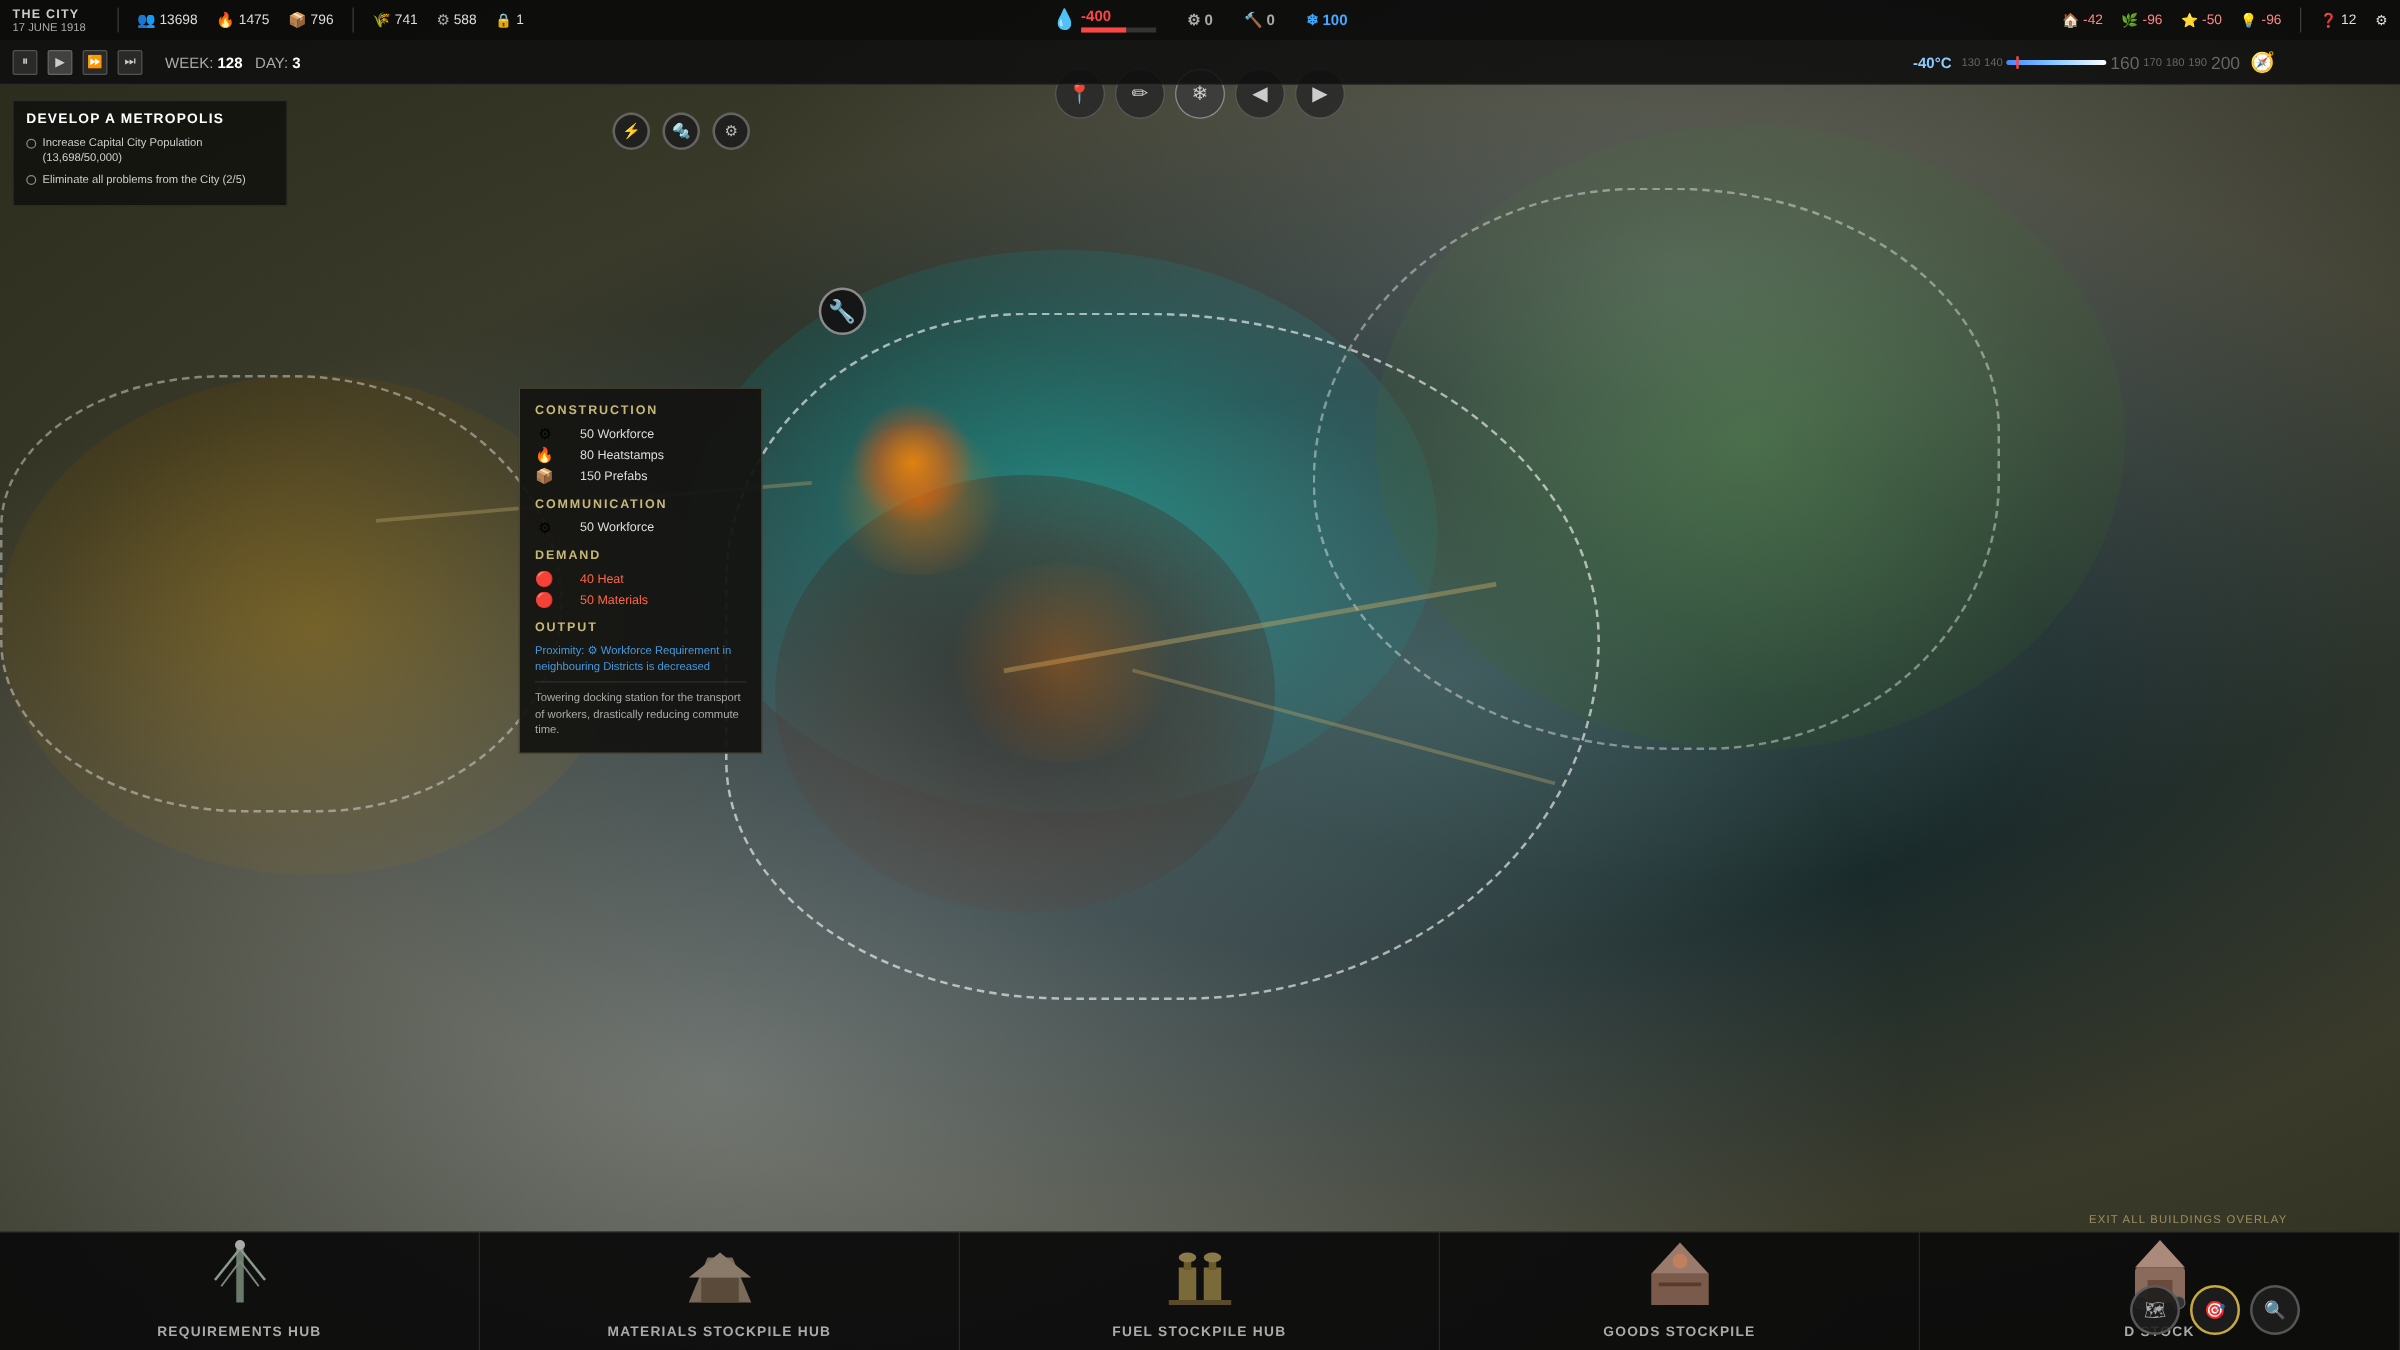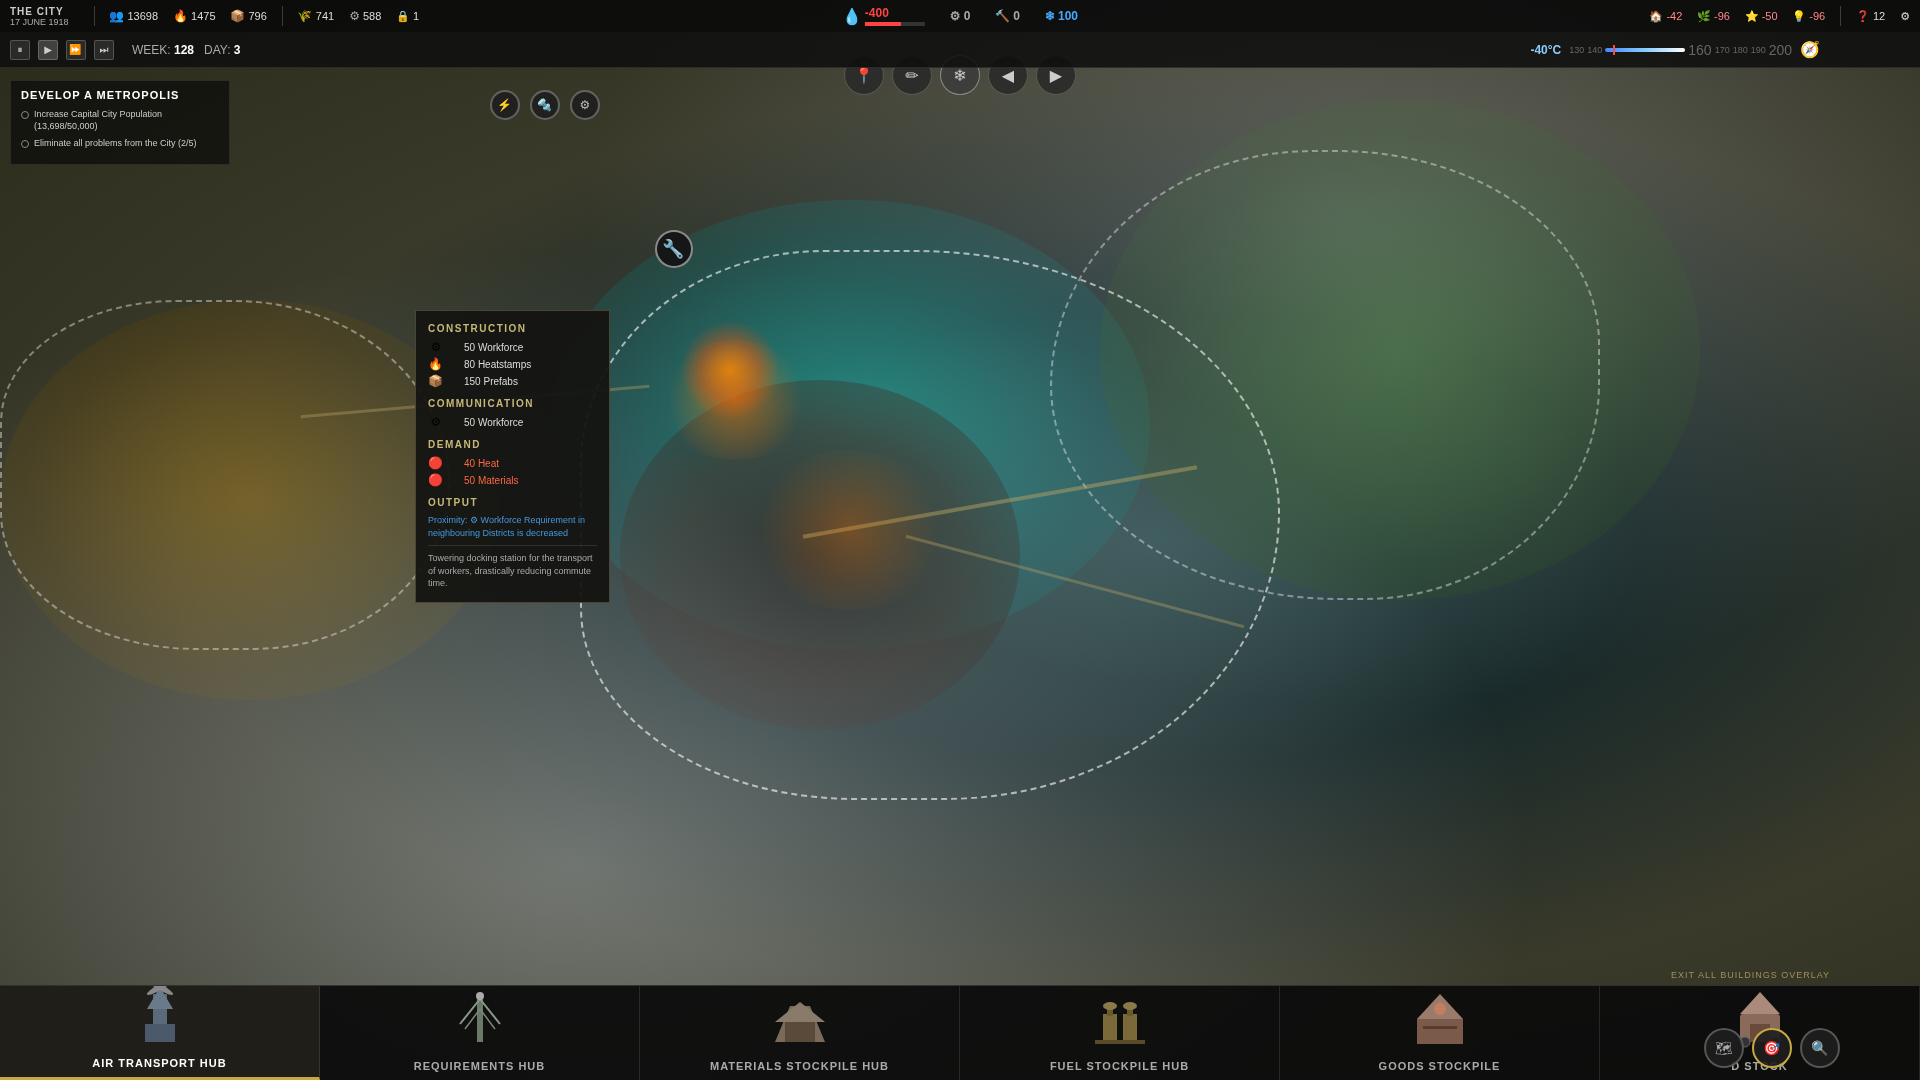--- a/index.html
+++ b/index.html
@@ -739,33 +739,20 @@
   <div class="card-output-text">Proximity: ⚙ Workforce Requirement in neighbouring Districts is decreased</div>
 
   <div class="card-description">Towering docking station for the transport of workers, drastically reducing commute time.</div>
 </div>
 
 <div class="exit-overlay-text" style="position:absolute; bottom:100px; right:90px; font-size:9px; color:rgba(200,180,120,0.7); letter-spacing:1px; z-index:50;">EXIT ALL BUILDINGS OVERLAY</div>
 
 <div id="bottom-bar">
 
 
-  <div class="building-tab active">
-    <div class="building-tab-icon">
-      <svg viewBox="0 0 70 65">
-        <rect x="28" y="10" width="14" height="48" fill="#5a6a7a"></rect>
-        <polygon points="35,3 22,25 48,25" fill="#6a7a8a"></polygon>
-        <rect x="20" y="40" width="30" height="18" fill="#4a5a6a"></rect>
-
-        <ellipse cx="35" cy="3" rx="15" ry="3" fill="#888" transform="rotate(-30,35,3)"></ellipse>
-        <ellipse cx="35" cy="3" rx="15" ry="3" fill="#888" transform="rotate(30,35,3)"></ellipse>
-      </svg>
-    </div>
-    <span class="tab-label">AIR TRANSPORT HUB</span>
-  </div>
 
   <div class="building-tab">
     <div class="building-tab-icon">
       <svg viewBox="0 0 70 65">
         <rect x="32" y="15" width="6" height="43" fill="#6a7a6a"></rect>
         <line x1="35" y1="15" x2="15" y2="40" stroke="#8a9a8a" stroke-width="2"></line>
         <line x1="35" y1="15" x2="55" y2="40" stroke="#8a9a8a" stroke-width="2"></line>
         <line x1="35" y1="25" x2="20" y2="45" stroke="#7a8a7a" stroke-width="1.5"></line>
         <line x1="35" y1="25" x2="50" y2="45" stroke="#7a8a7a" stroke-width="1.5"></line>
         <circle cx="35" cy="12" r="4" fill="#aaa"></circle>

